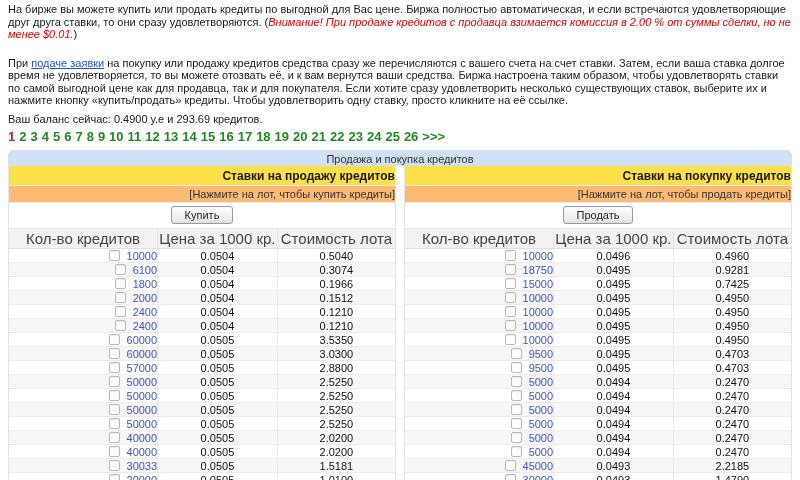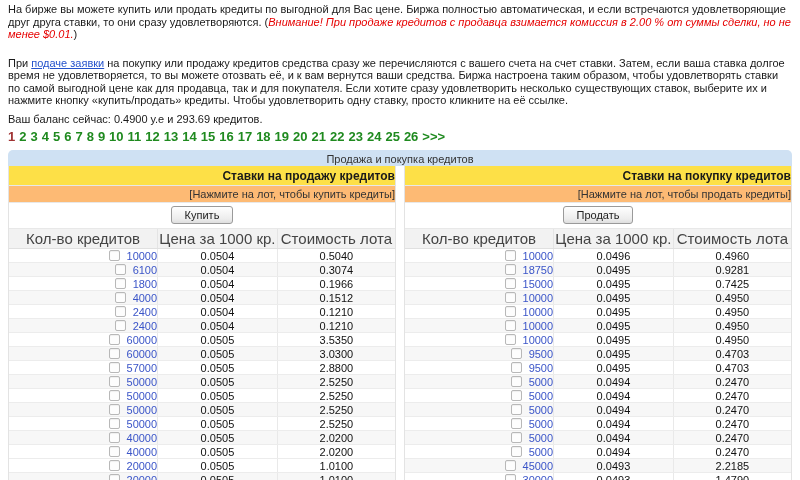--- a/index.html
+++ b/index.html
@@ -111,21 +111,21 @@
                 <td class="c-qty"><span class="cb"></span><a class="lot-link">6100</a></td>
                 <td>0.0504</td>
                 <td>0.3074</td>
               </tr>
               <tr>
                 <td class="c-qty"><span class="cb"></span><a class="lot-link">1800</a></td>
                 <td>0.0504</td>
                 <td>0.1966</td>
               </tr>
               <tr class="stripe">
-                <td class="c-qty"><span class="cb"></span><a class="lot-link">4000</a></td>
+                <td class="c-qty"><span class="cb"></span><a class="lot-link">2000</a></td>
                 <td>0.0504</td>
                 <td>0.1512</td>
               </tr>
               <tr>
                 <td class="c-qty"><span class="cb"></span><a class="lot-link">2400</a></td>
                 <td>0.0504</td>
                 <td>0.1210</td>
               </tr>
               <tr class="stripe">
                 <td class="c-qty"><span class="cb"></span><a class="lot-link">2400</a></td>
@@ -169,20 +169,25 @@
               </tr>
               <tr class="stripe">
                 <td class="c-qty"><span class="cb"></span><a class="lot-link">40000</a></td>
                 <td>0.0505</td>
                 <td>2.0200</td>
               </tr>
               <tr>
                 <td class="c-qty"><span class="cb"></span><a class="lot-link">40000</a></td>
                 <td>0.0505</td>
                 <td>2.0200</td>
+              </tr>
+              <tr class="stripe">
+                <td class="c-qty"><span class="cb"></span><a class="lot-link">30033</a></td>
+                <td>0.0505</td>
+                <td>1.5181</td>
               </tr>
               <tr>
                 <td class="c-qty"><span class="cb"></span><a class="lot-link">20000</a></td>
                 <td>0.0505</td>
                 <td>1.0100</td>
               </tr>
               <tr class="stripe">
                 <td class="c-qty"><span class="cb"></span><a class="lot-link">20000</a></td>
                 <td>0.0505</td>
                 <td>1.0100</td>

